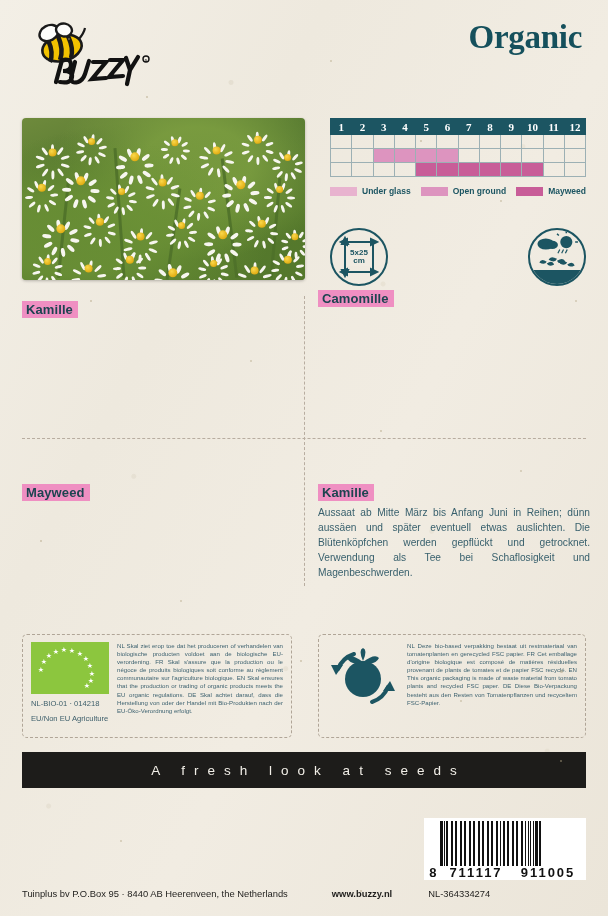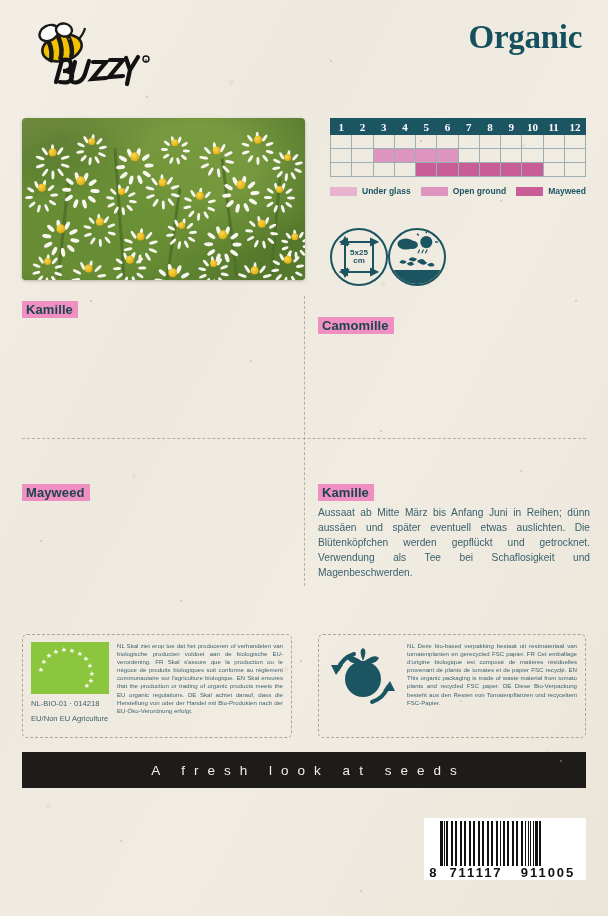--- a/index.html
+++ b/index.html
@@ -90,21 +90,21 @@
     display: flex; align-items: center; margin-top: 9px;
     font-size: 8.5px; color: #1c5562; font-weight: bold;
   }
   .legend .item { display: flex; align-items: center; }
   .legend .sw { width: 27px; height: 9px; margin-right: 5px; }
   .legend .sp { flex: 1; }
 
   
   .icons {
     position: absolute; left: 330px; top: 228px;
-    width: 256px; display: flex; justify-content: flex-start;
+    width: 256px; display: flex; justify-content: space-between;
   }
   .ic {
     width: 58px; height: 58px; border-radius: 50%;
     border: 2.5px solid #1c5562; position: relative;
     display: flex; align-items: center; justify-content: center;
   }
   .ic .txt {
     color: #1c5562; font-size: 8px; font-weight: bold;
     text-align: center; line-height: 1.05;
     font-family: "Liberation Sans", sans-serif;
@@ -133,21 +133,21 @@
     display: inline-block;
     font-size: 13px; font-weight: bold; color: #1c4450;
     background: #ef8fc2; padding: 1px 5px 1px 4px;
     margin-bottom: 5px; letter-spacing: .1px;
   }
   .block p {
     font-size: 10.2px; line-height: 1.46;
     text-align: justify; color: #38606d;
   }
   #blk-nl { left: 22px;  top: 300px; }
-  #blk-fr { left: 318px; top: 316px; }
+  #blk-fr { left: 318px; top: 289px; }
   #blk-en { left: 22px;  top: 483px; }
   #blk-de { left: 318px; top: 483px; }
 
   
   .cert {
     position: absolute; top: 634px; height: 104px;
     border: 1px dashed #b0a597; border-radius: 5px;
     padding: 7px 8px; display: flex; gap: 8px;
   }
   #cert-left  { left: 22px;  width: 270px; }
@@ -888,20 +888,25 @@
         <i style="width: 2px; background: rgb(17, 17, 17);"></i>
         <i style="width: 2px; background: transparent;"></i>
       </div>
     <div class="bc-num">
       <span class="d1">8</span>
       <span class="g">711117</span>
       <span class="g">911005</span>
     </div>
   </div>
 
+  <div class="footer">
+    <span class="addr">Tuinplus bv P.O.Box 95 · 8440 AB Heerenveen, the Netherlands</span>
+    <span class="web">www.buzzy.nl</span>
+    <span class="vat">NL-364334274</span>
+  </div>
 
 <div class="paper-fleck" style="left: 68px; top: 38px; width: 2px; height: 2px;"></div>
     <div class="paper-fleck" style="left: 146px; top: 96px; width: 1.5px; height: 1.5px;"></div>
     <div class="paper-fleck" style="left: 330px; top: 60px; width: 2px; height: 2px;"></div>
     <div class="paper-fleck" style="left: 420px; top: 140px; width: 1.5px; height: 1.5px;"></div>
     <div class="paper-fleck" style="left: 500px; top: 200px; width: 2px; height: 2px;"></div>
     <div class="paper-fleck" style="left: 90px; top: 300px; width: 1.5px; height: 1.5px;"></div>
     <div class="paper-fleck" style="left: 250px; top: 360px; width: 2px; height: 2px;"></div>
     <div class="paper-fleck" style="left: 380px; top: 430px; width: 1.5px; height: 1.5px;"></div>
     <div class="paper-fleck" style="left: 520px; top: 470px; width: 2px; height: 2px;"></div>

